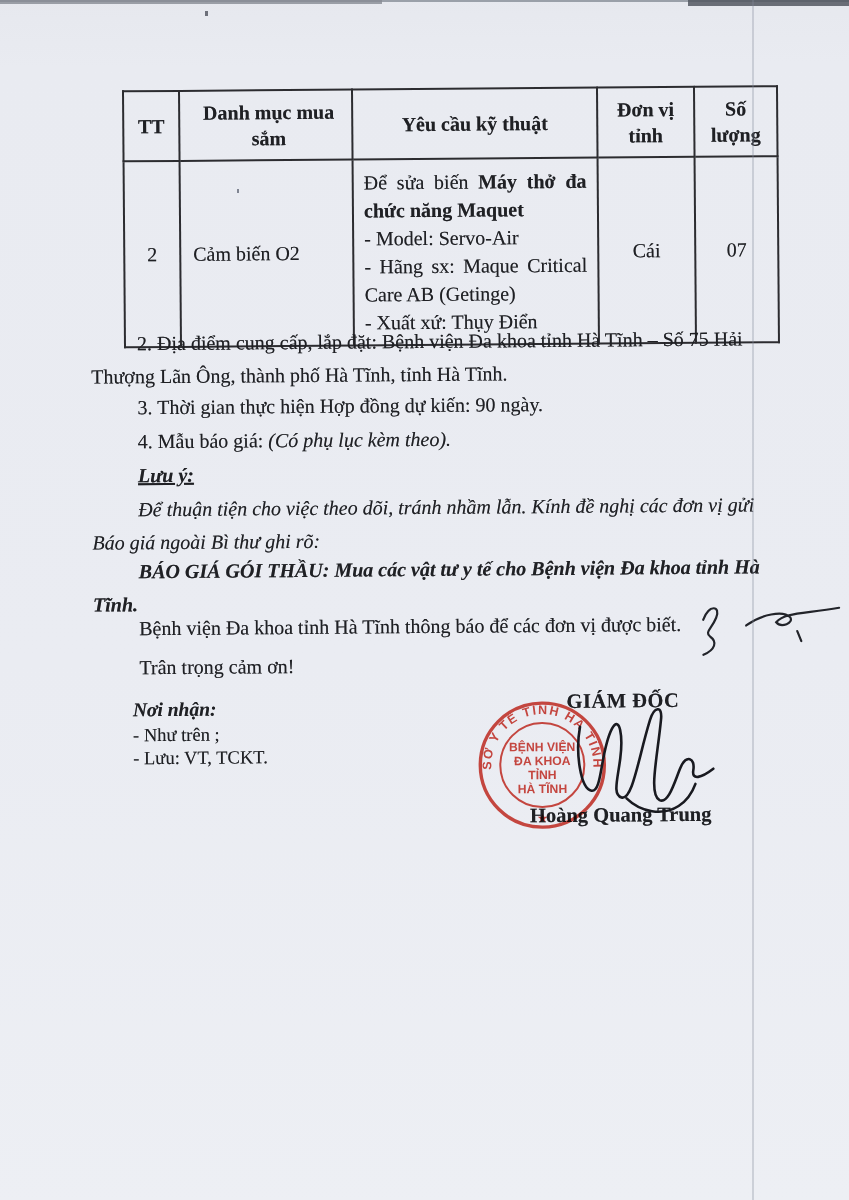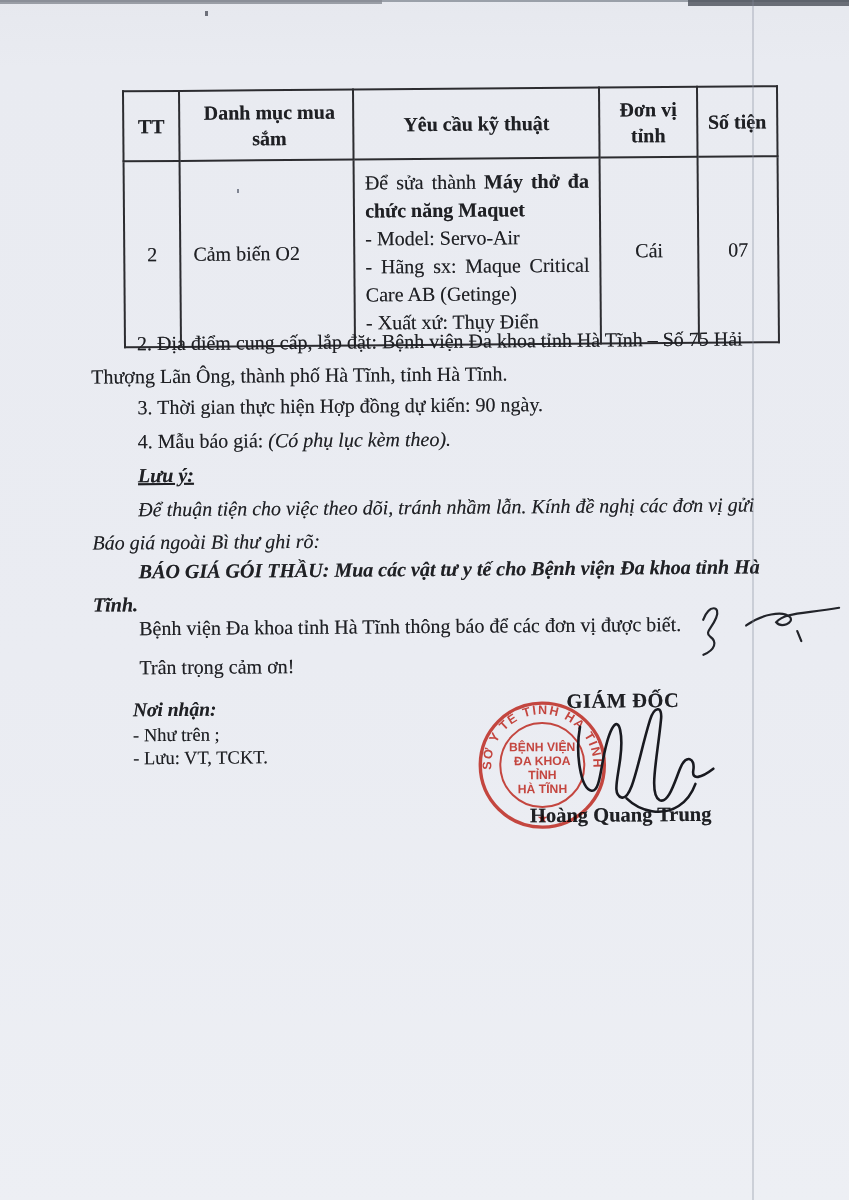--- a/index.html
+++ b/index.html
@@ -67,27 +67,27 @@
         <col style="width:254px">
       <col style="width:98px">
         <col style="width:78px">
     </colgroup>
     <tbody>
         <tr>
       <th class="c-tt ink">TT</th>
       <th class="c-item ink">Danh mục mua sắm</th>
       <th class="c-spec ink" style="vertical-align:middle;text-align:center;">Yêu cầu kỹ thuật</th>
       <th class="c-unit ink">Đơn vị tỉnh</th>
-      <th class="c-qty ink">Số tiện</th>
+      <th class="c-qty ink">Số lượng</th>
     </tr>
     <tr class="body-row">
       <td class="c-tt ink">2</td>
       <td class="c-item ink">Cảm biến O2</td>
       <td class="c-spec ink">
-        <div><span>Để sửa thành </span><span class="spec-bold">Máy thở đa chức năng Maquet</span></div>
+        <div><span>Để sửa biến </span><span class="spec-bold">Máy thở đa chức năng Maquet</span></div>
         <div>- Model: Servo-Air</div>
         <div>- Hãng sx: Maque Critical Care AB (Getinge)</div>
         <div>- Xuất xứ: Thụy Điển</div>
       </td>
       <td class="c-unit ink">Cái</td>
       <td class="c-qty ink">07</td>
     </tr>
   </tbody>
     </table>
 

